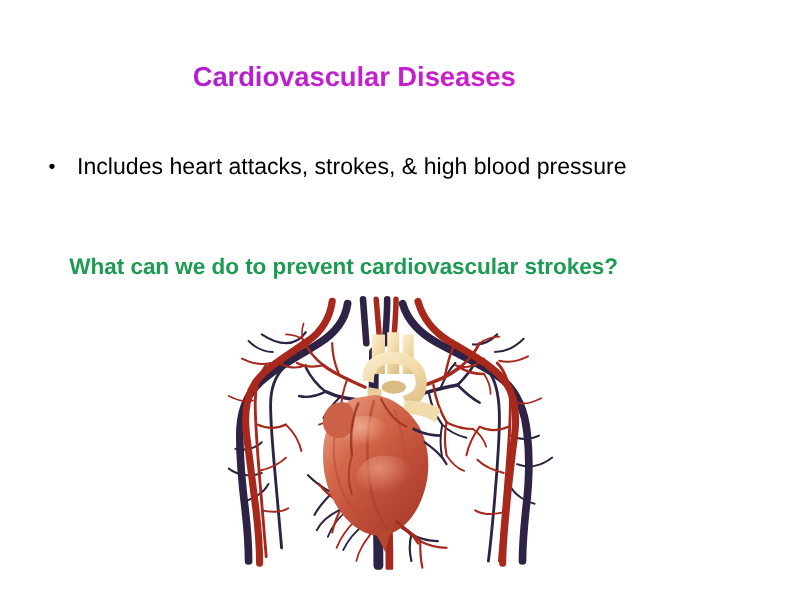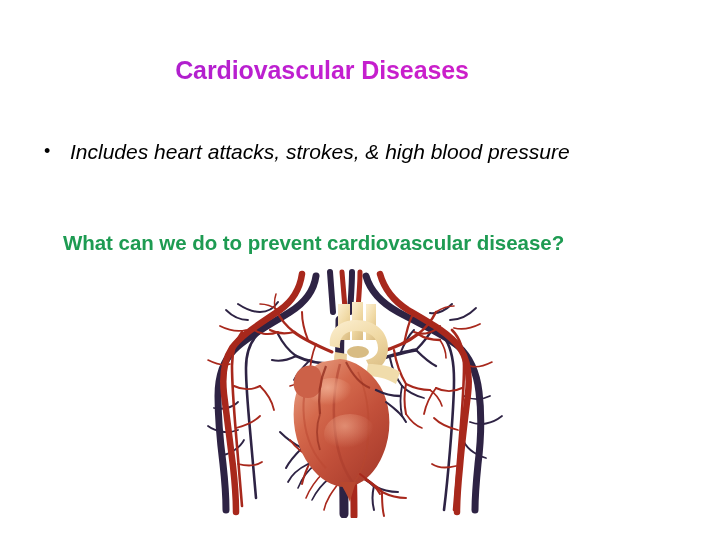--- a/index.html
+++ b/index.html
@@ -59,21 +59,20 @@
     width: 26px;
     font-size: 18px;
     line-height: 31px;
     text-align: left;
     padding-left: 6px;
     color: #000000;
   }
   .bullet-text {
     flex: 1 1 auto;
     max-width: 520px;
-    font-style: italic;
   }
 
   
   .question-line {
     position: absolute;
     top: 230px;
     left: 63px;
     width: 640px;
     color: #1e9b52;
     font-size: 20.5px;
@@ -104,21 +103,21 @@
 
   <div class="slide-title">Cardiovascular Diseases</div>
 
   <div class="body-block">
     <div class="bullet-row">
       <span class="bullet-mark">•</span>
       <span class="bullet-text">Includes heart attacks, strokes, &amp; high blood pressure</span>
     </div>
   </div>
 
-  <div class="question-line">What can we do to prevent cardiovascular disease?</div>
+  <div class="question-line">What can we do to prevent cardiovascular strokes?</div>
 
   <div class="figure-wrap">
     <svg viewBox="0 0 330 250" xmlns="http://www.w3.org/2000/svg">
       <defs>
         <linearGradient id="gHeart" x1="0.15" y1="0.1" x2="0.85" y2="0.95">
           <stop offset="0%" stop-color="#e39478"></stop>
           <stop offset="28%" stop-color="#d4694c"></stop>
           <stop offset="60%" stop-color="#c2503a"></stop>
           <stop offset="100%" stop-color="#a93c2c"></stop>
         </linearGradient>

